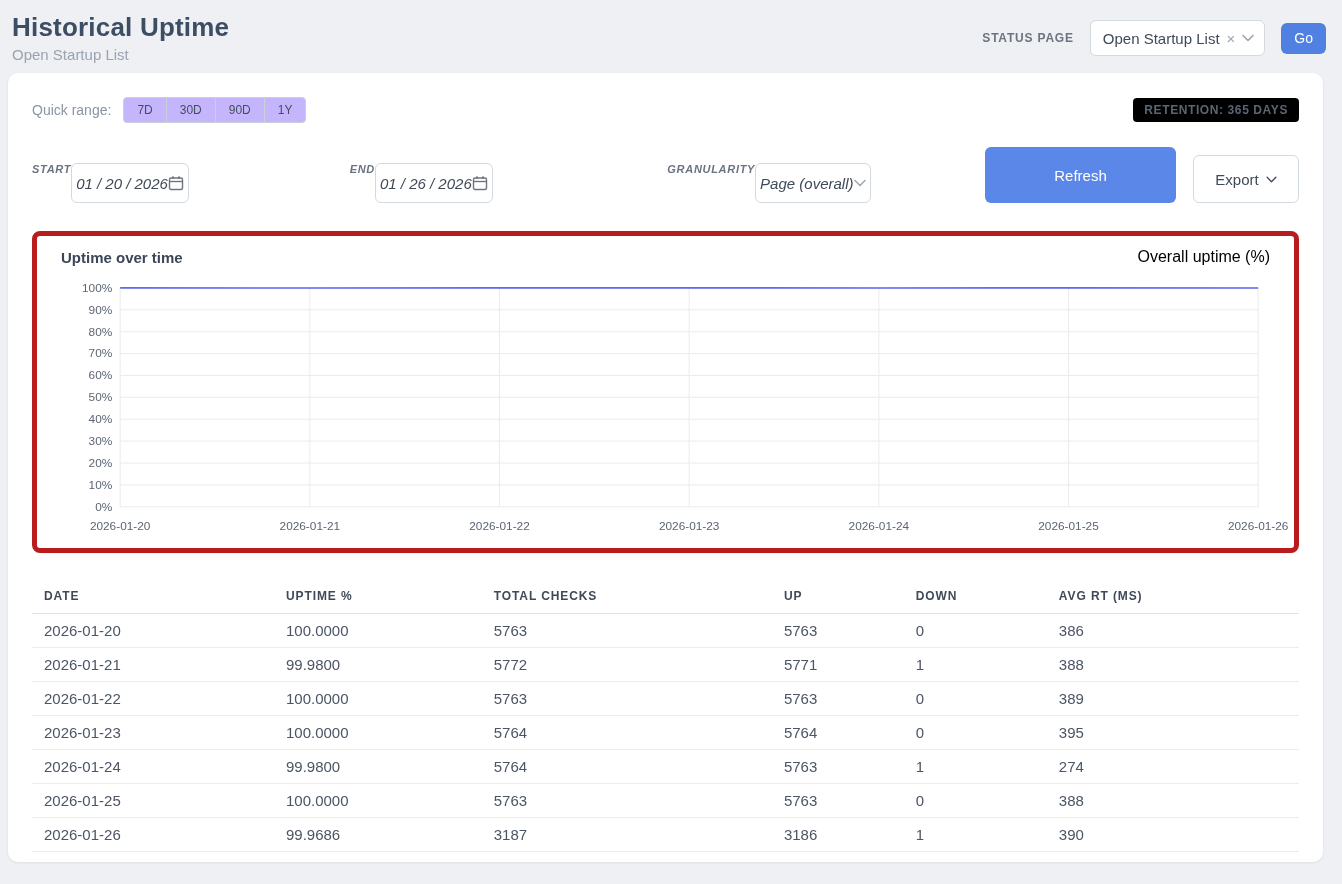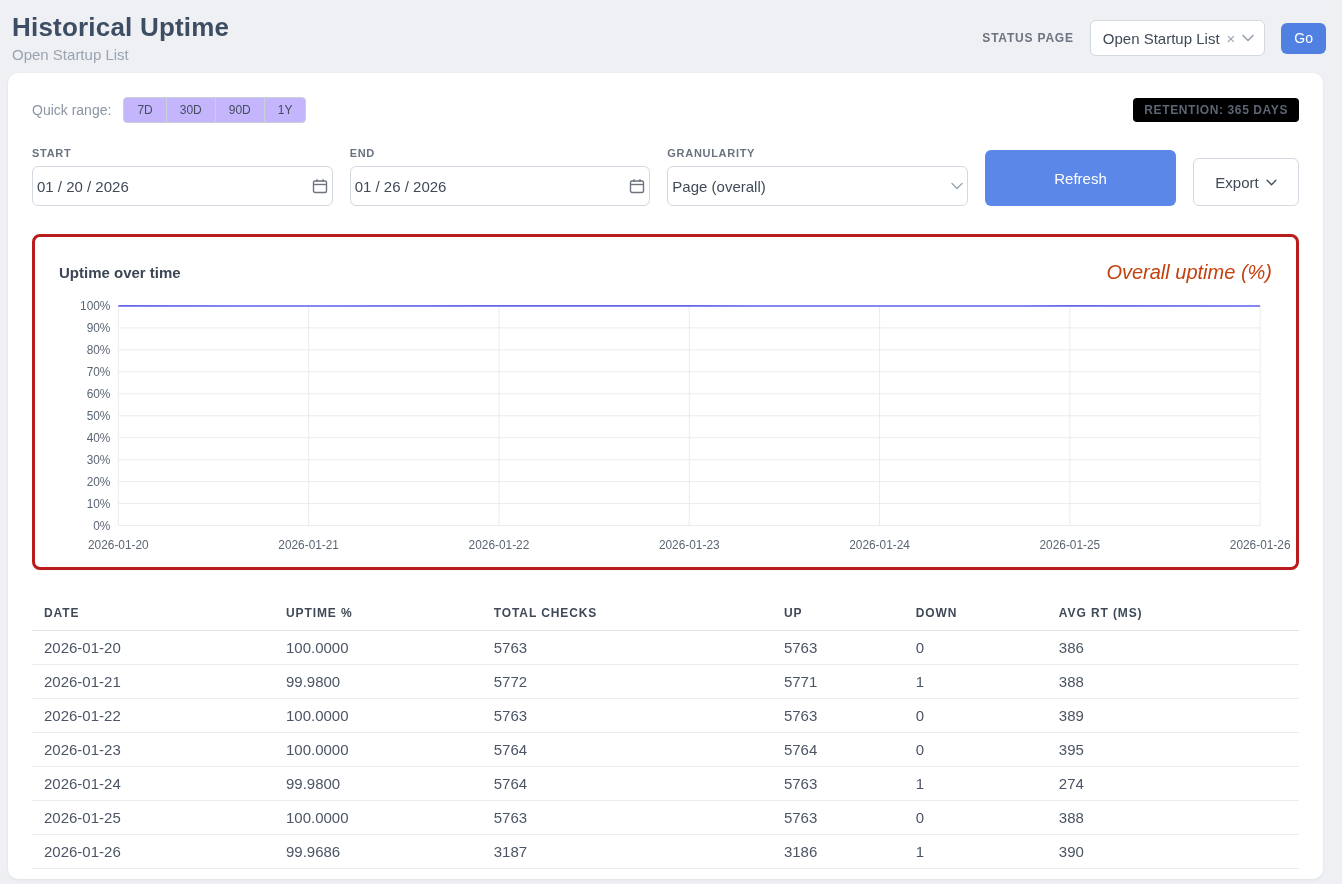--- a/index.html
+++ b/index.html
@@ -43,21 +43,21 @@
     font-size: 12px; font-family: inherit; padding: 5px 13px; margin-left: -1px; cursor: pointer;
   }
   .seg-btn:first-child { border-radius: 4px 0 0 4px; margin-left: 0; }
   .seg-btn:last-child { border-radius: 0 4px 4px 0; }
   .badge {
     margin-left: auto; background: #000000; color: #5b6573;
     font-size: 12px; font-weight: 700; letter-spacing: 0.6px;
     padding: 5px 11px; border-radius: 4px;
   }
   .form-row { display: flex; gap: 17px; align-items: flex-end; margin-bottom: 28px; }
-  .field { display: flex; flex-direction: column; }
+  .field { display: flex; flex-direction: row; font-style: italic; }
   .field.grow { flex: 1; }
   .field label {
     font-size: 11px; font-weight: 700; color: #6a7380;
     letter-spacing: 0.7px; margin-bottom: 7px;
   }
   .input {
     display: flex; align-items: center; justify-content: space-between;
     height: 40px; border: 1px solid #d3d9e0; border-radius: 6px;
     padding: 0 4px; font-size: 15px; color: #3f4a58; background: #fff; cursor: pointer;
   }
@@ -66,27 +66,27 @@
     border: none; border-radius: 6px; font-size: 15px; font-weight: 500;
     font-family: inherit; cursor: pointer;
   }
   .export {
     width: 106px; height: 48px; background: #fff; color: #3f4a58;
     border: 1px solid #d3d9e0; border-radius: 6px; font-size: 15px;
     font-family: inherit; cursor: pointer;
     display: inline-flex; align-items: center; justify-content: center; gap: 7px;
   }
   .chart-card {
-    border: 3px solid #b91c1c; border-radius: 8px;
+    border: 5px solid #b91c1c; border-radius: 8px;
     box-shadow: 0 1px 2px rgba(16,24,40,0.04);
-    padding: 18px 20px 10px 20px; margin-bottom: 26px;
+    padding: 6px 20px 10px 20px; margin-bottom: 26px;
   }
   .chart-head { display: flex; justify-content: space-between; align-items: center; margin: 6px 4px 14px 4px; }
   .chart-head h2 { font-size: 15px; font-weight: 700; color: #3c4656; }
-  .chart-legend { font-size: 20px; color: #c2410c; font-style: italic; }
+  .chart-legend { font-size: 16px; color: #000000; }
   #chart { display: block; width: 100%; overflow: visible; }
   table { width: 100%; border-collapse: collapse; margin-top: 2px; }
   th {
     text-align: left; font-size: 12px; font-weight: 700; color: #3f4a58;
     letter-spacing: 0.9px; padding: 10px 12px; border-bottom: 1px solid #dfe3e9;
   }
   td {
     font-size: 15px; color: #4b5565; padding: 8px 12px;
     border-bottom: 1px solid #e9ecf0;
   }

